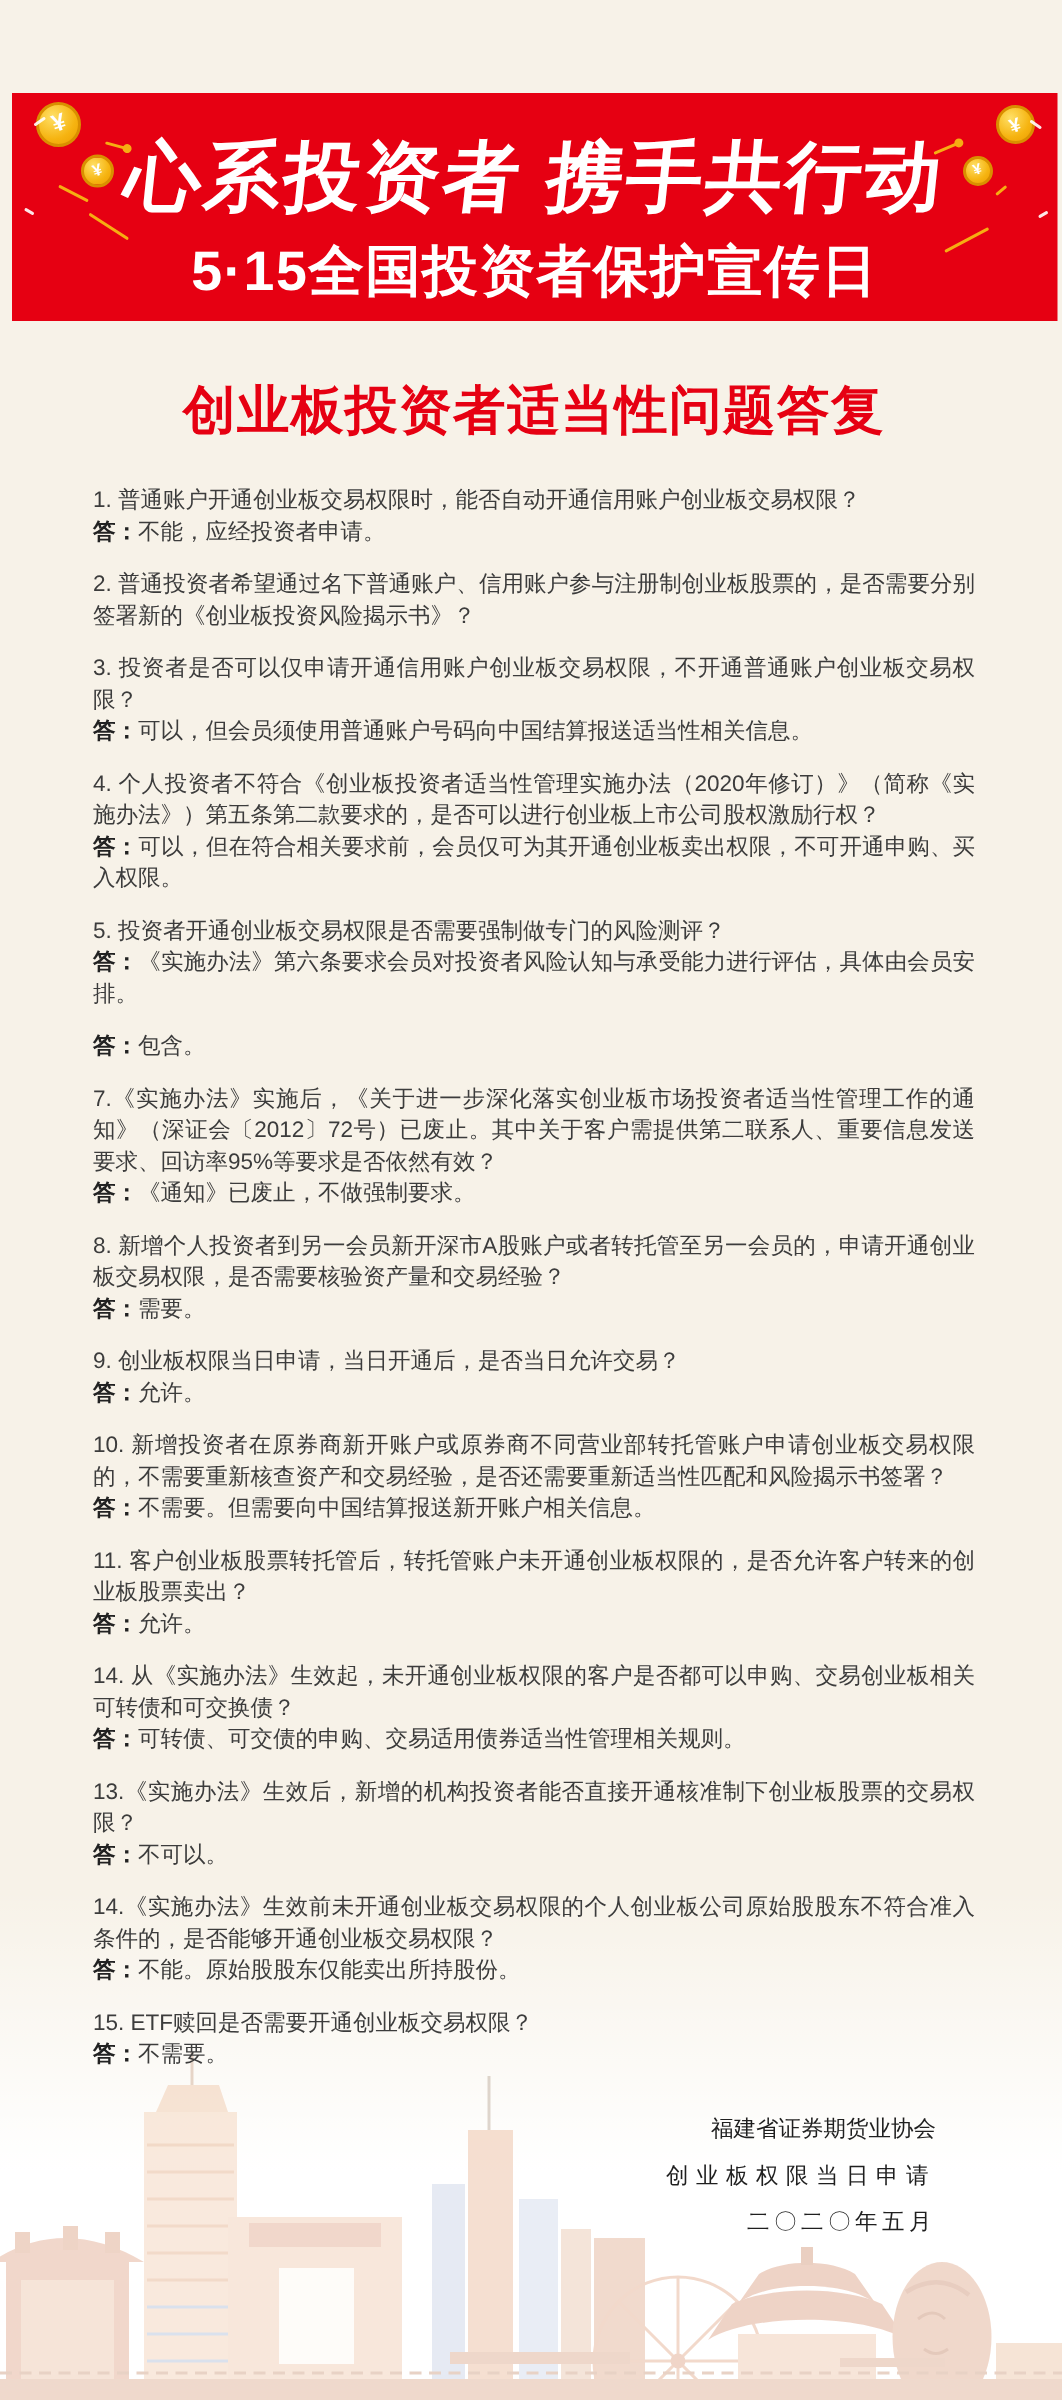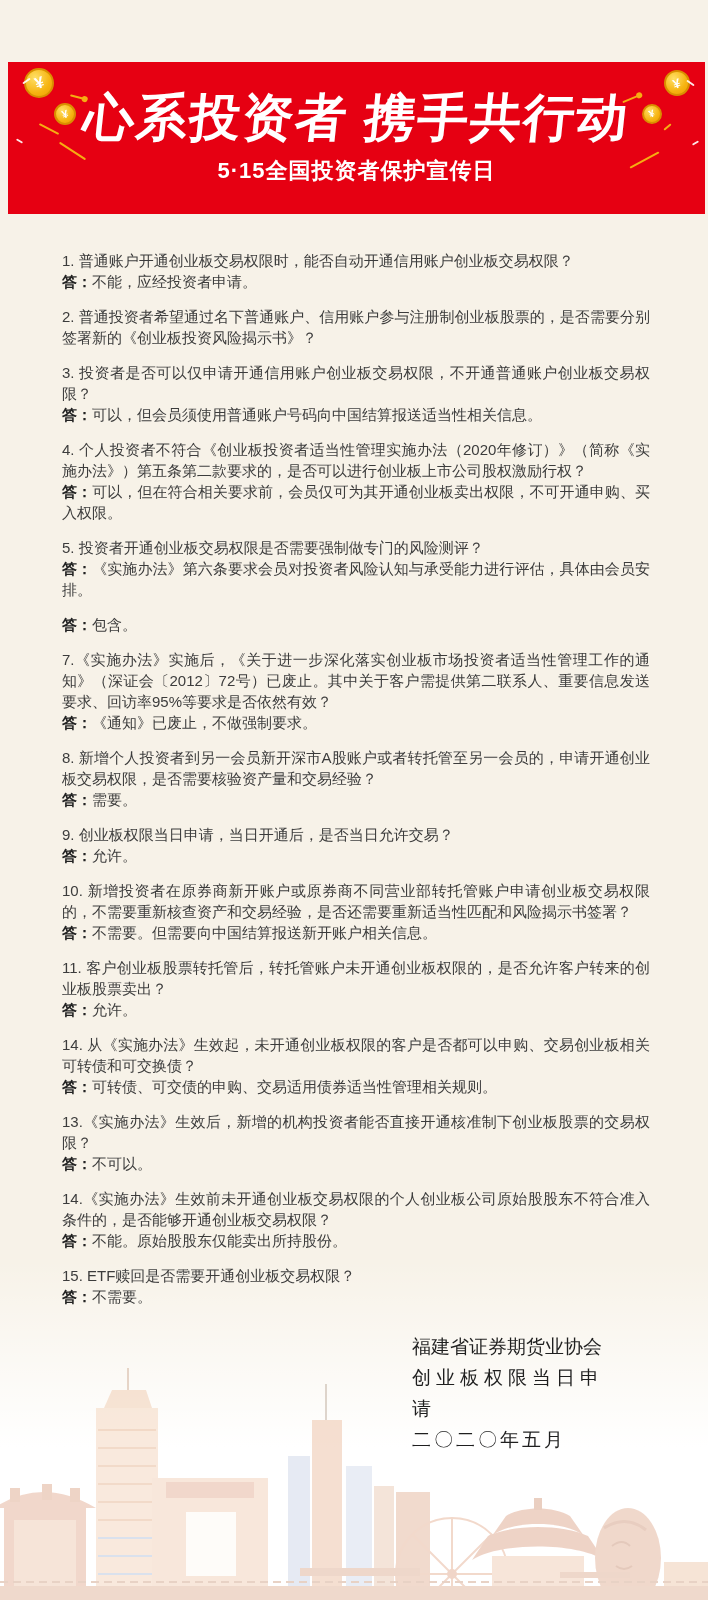--- a/index.html
+++ b/index.html
@@ -19,21 +19,21 @@
     position:absolute;top:62px;left:8px;right:3px;height:152px;
     background:#e60012;overflow:hidden;
   }
   .banner-title{
     position:absolute;top:22px;left:0;width:100%;text-align:center;
     color:#ffffff;font-size:51px;font-weight:bold;letter-spacing:2px;
     transform:skewX(-6deg);white-space:nowrap;margin:0;
   }
   .banner-subtitle{
     position:absolute;top:94px;left:0;width:100%;text-align:center;
-    color:#ffffff;font-size:22px;font-weight:bold;letter-spacing:1px;margin:0;
+    color:#ffffff;font-size:37px;font-weight:bold;letter-spacing:1px;margin:0;
   }
   .coin{
     position:absolute;border-radius:50%;
     background:radial-gradient(circle at 35% 30%, #ffe066 0%, #f6b411 60%, #ec9c00 100%);
     border:2px solid #d98f00;
     display:flex;align-items:center;justify-content:center;
     color:#ffffff;font-weight:bold;
   }
   .coin-lg{width:26px;height:26px;font-size:16px;}
   .coin-md{width:22px;height:22px;font-size:13px;}
@@ -50,22 +50,22 @@
   .content{position:absolute;top:250px;left:62px;right:58px;}
   .doc-title{
     margin:0 0 26px 0;text-align:center;color:#e60012;
     font-size:35px;font-weight:bold;letter-spacing:1px;white-space:nowrap;
   }
   .qa{margin:0 0 14px 0;}
   .qa p{margin:0;font-size:15px;line-height:21px;color:#3c3c3c;text-align:justify;}
   .ans-label{font-weight:bold;color:#222222;}
   
   .footer{
-    width:212px;margin:24px 26px 0 auto;text-align:left;
-    color:#1f1f1f;font-size:19px;line-height:31px;
+    width:212px;margin:24px 26px 0 auto;text-align:right;
+    color:#1f1f1f;font-size:15px;line-height:31px;
   }
   .footer .f2{letter-spacing:5px;}
   .footer .f3{letter-spacing:3px;}
   
   .skyline{position:absolute;left:0;bottom:0;width:708px;height:240px;}
 </style>
 </head>
 <body>
 
 <div class="page">
@@ -159,20 +159,21 @@
     <div class="confetti-white" style="left:14px;top:18px;width:9px;transform:rotate(-35deg);"></div>
     <div class="confetti-white" style="left:8px;top:78px;width:7px;transform:rotate(30deg);"></div>
     <div class="confetti-white" style="left:678px;top:20px;width:9px;transform:rotate(35deg);"></div>
     <div class="confetti-white" style="left:684px;top:80px;width:7px;transform:rotate(-30deg);"></div>
 
     <h1 class="banner-title">心系投资者 携手共行动</h1>
     <p class="banner-subtitle">5·15全国投资者保护宣传日</p>
   </div>
 
   <div class="content">
+    <h2 class="doc-title">创业板投资者适当性问题答复</h2>
 
     <div class="qa">
       <p>1. 普通账户开通创业板交易权限时，能否自动开通信用账户创业板交易权限？</p>
       <p><span class="ans-label">答：</span><span>不能，应经投资者申请。</span></p>
     </div>
     <div class="qa">
       <p>2. 普通投资者希望通过名下普通账户、信用账户参与注册制创业板股票的，是否需要分别签署新的《创业板投资风险揭示书》？</p>
     </div>
     <div class="qa">
       <p>3. 投资者是否可以仅申请开通信用账户创业板交易权限，不开通普通账户创业板交易权限？</p>

